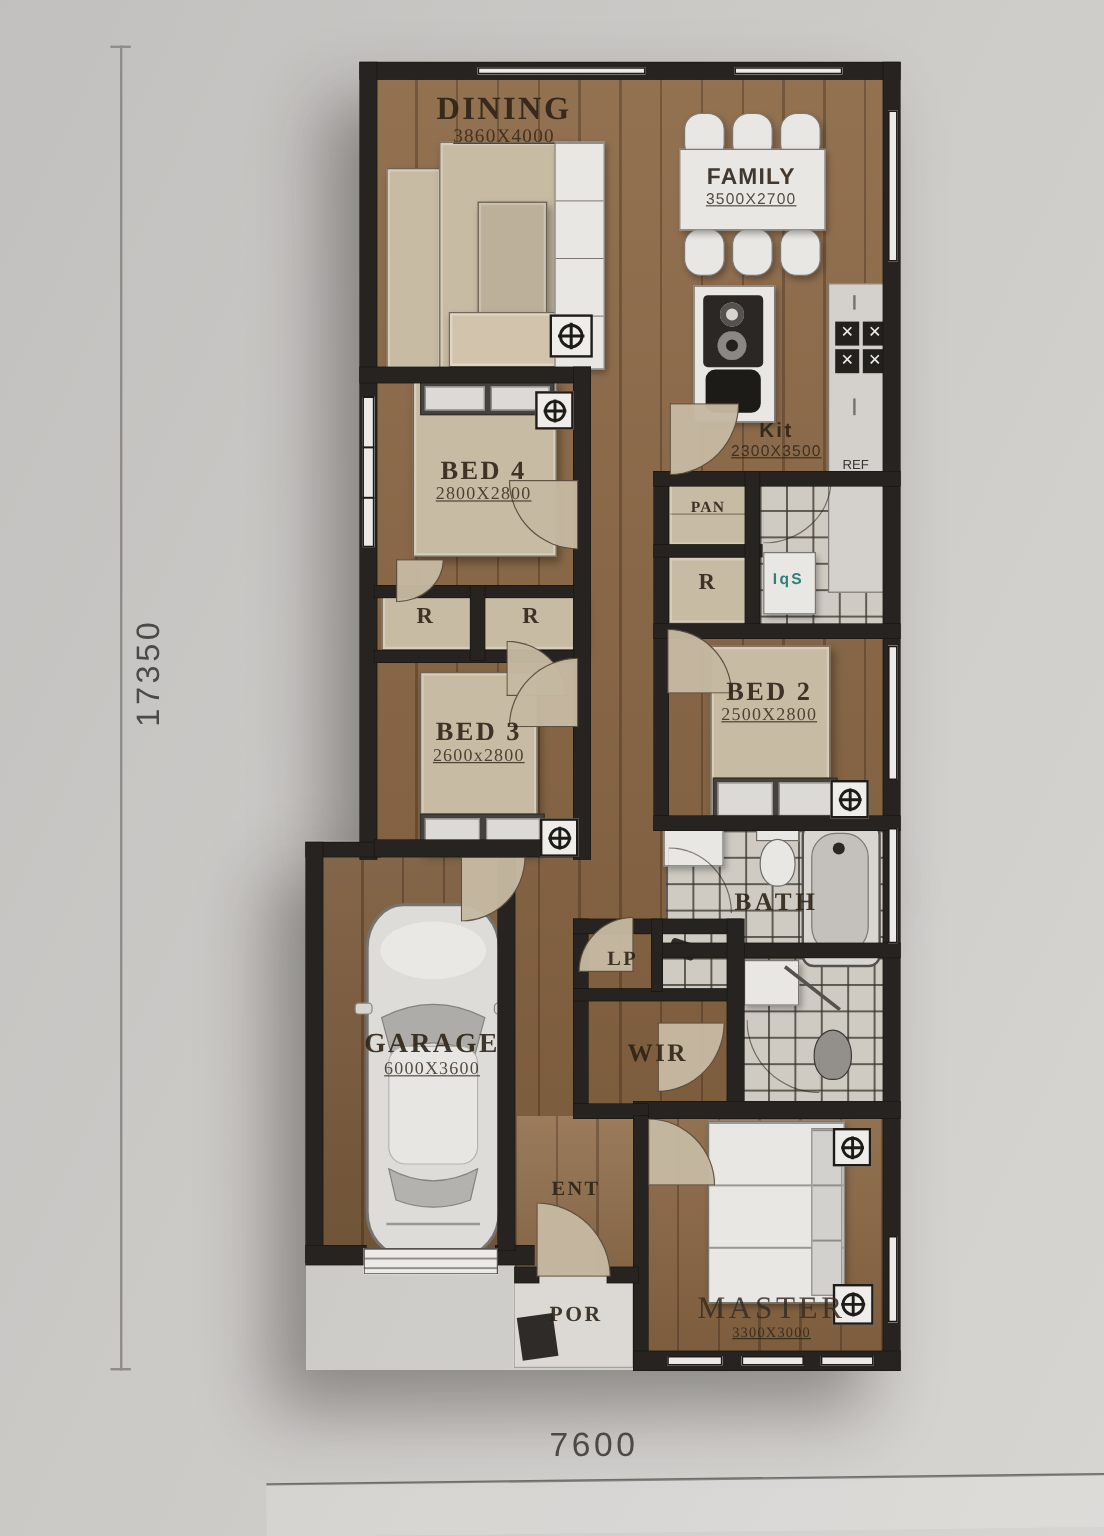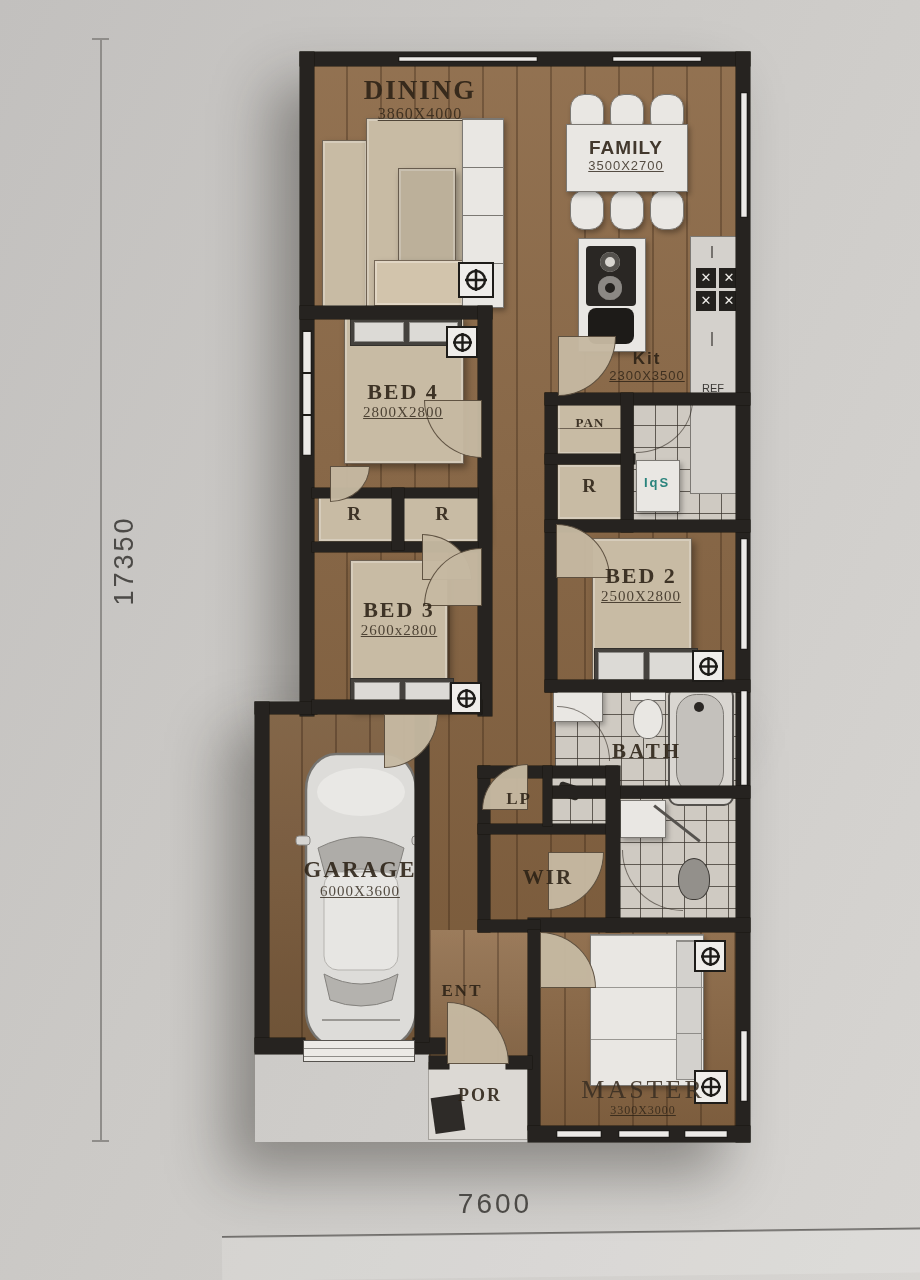--- a/index.html
+++ b/index.html
@@ -297,21 +297,21 @@
   <div class="abs rlabel" style="left:494px;top:790px;width:50px;">
     <div class="rname" style="font-size:17px;">LP</div>
   </div>
   <div class="abs rlabel" style="left:500px;top:866px;width:96px;">
     <div class="rname" style="font-size:21px;">WIR</div>
   </div>
   <div class="abs rlabel" style="left:290px;top:858px;width:140px;z-index:9;">
     <div class="rname" style="font-size:23px;">GARAGE</div>
     <div class="rdims" style="font-size:15px;">6000X3600</div>
   </div>
-  <div class="abs rlabel" style="left:432px;top:982px;width:60px;">
+  <div class="abs rlabel" style="left:450px;top:982px;width:60px;">
     <div class="rname" style="font-size:17px;">ENT</div>
   </div>
   <div class="abs rlabel" style="left:448px;top:1086px;width:64px;">
     <div class="rname" style="font-size:18px;">POR</div>
   </div>
   <div class="abs rlabel" style="left:568px;top:1076px;width:150px;">
     <div class="rname" style="font-size:26px;font-weight:normal;letter-spacing:3px;color:#3a2f23;">MASTER</div>
     <div class="rdims" style="font-size:12px;">3300X3000</div>
   </div>
 

